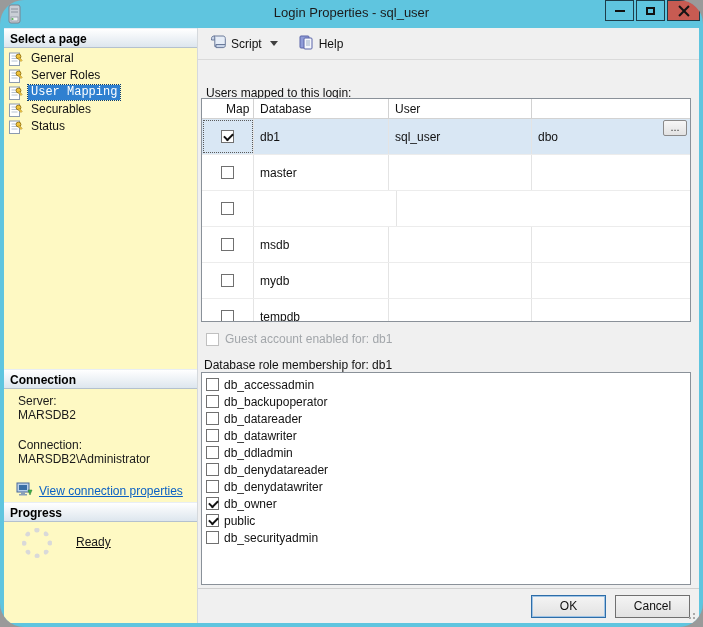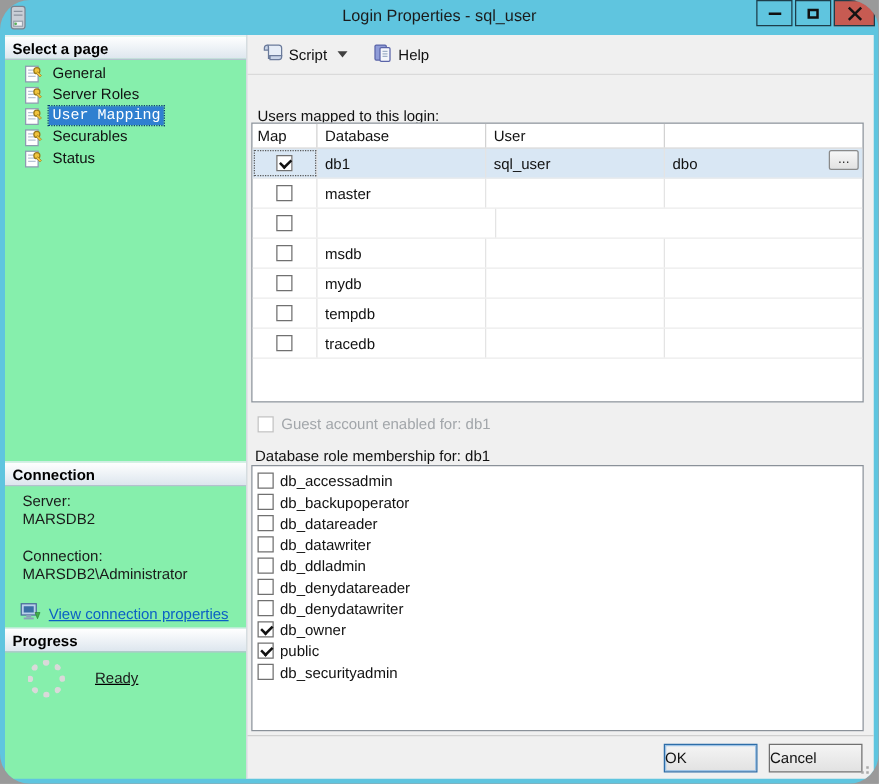--- a/index.html
+++ b/index.html
@@ -14,69 +14,69 @@
   .win-btn.min,.win-btn.max{width:29px;background:#5fc5df;}
   .win-btn.close{width:33px;background:#c75b52;}
   .glyph-min{width:10px;height:2px;background:#111;}
   .glyph-max{width:9px;height:8px;border:2px solid #111;}
   .glyph-close{position:relative;width:12px;height:12px;}
   .glyph-close::before,.glyph-close::after{content:"";position:absolute;left:-1px;top:5px;width:14px;height:2px;background:#141414;}
   .glyph-close::before{transform:rotate(45deg);}
   .glyph-close::after{transform:rotate(-45deg);}
   
   .bodyarea{position:absolute;left:4px;right:4px;top:28px;bottom:4px;display:flex;}
-  .sidebar{position:relative;width:193px;background:#86efac;flex:none;}
+  .sidebar{position:relative;width:193px;background:#fef9c3;flex:none;}
   .content{position:relative;flex:1;background:#f0f0f0;border-left:1px solid #d5d9dd;}
   
   .section-header{height:20px;line-height:20px;padding:0 6px;font-size:12px;font-weight:bold;color:#000;
     background:linear-gradient(#ffffff,#dde6ee);border-bottom:1px solid #b4c1ce;border-top:1px solid #e8eef5;}
   .hdr-select{position:absolute;top:0;left:0;right:0;}
   .page-list{position:absolute;top:22px;left:0;right:0;}
-  .page-item{height:17px;display:flex;align-items:center;gap:4px;padding-left:15px;font-size:12px;color:#111;cursor:pointer;}
+  .page-item{height:17px;display:flex;align-items:center;gap:4px;padding-left:4px;font-size:12px;color:#111;cursor:pointer;}
   .pi-label{padding:0 3px;line-height:15px;white-space:nowrap;}
   .page-item.selected .pi-label{background:#2f80d0;color:#fff;outline:1px dotted #0a3c70;outline-offset:0;font-family:Liberation Mono, monospace;}
   .hdr-conn{position:absolute;top:341px;left:0;right:0;}
   .conn-body{position:absolute;top:366px;left:14px;right:4px;font-size:12px;color:#1a1a1a;line-height:14px;}
   .conn-group{margin-bottom:16px;}
   .conn-link-row{display:flex;align-items:center;gap:6px;margin-top:16px;margin-left:-2px;}
   .conn-link{font-size:12px;color:#0b61c4;text-decoration:underline;cursor:pointer;white-space:nowrap;}
   .hdr-prog{position:absolute;top:474px;left:0;right:0;}
   .prog-body{position:absolute;top:500px;left:18px;display:flex;gap:24px;align-items:flex-start;text-decoration:underline;}
   .spinner{width:30px;height:30px;border:5px dotted #d9d9d9;border-radius:50%;}
   .prog-text{font-size:12px;color:#1a1a1a;margin-top:7px;}
   
   .toolbar{position:absolute;top:0;left:0;right:0;height:32px;display:flex;align-items:center;padding-left:7px;gap:10px;border-bottom:1px solid #dadada;}
   .tb-btn{display:flex;align-items:center;gap:4px;padding:2px 4px;font-size:12px;color:#111;cursor:pointer;border:1px solid transparent;}
   .dd-arrow{width:0;height:0;border-left:4px solid transparent;border-right:4px solid transparent;border-top:5px solid #404040;margin-left:4px;}
   
   .plain-label{position:absolute;font-size:12px;color:#111;}
   .map-table{position:absolute;left:3px;top:70px;width:490px;height:224px;background:#fff;border:1px solid #8a9199;overflow:hidden;}
-  .t-row{display:flex;height:24px;font-size:12px;color:#111;}
+  .t-row{display:flex;height:36px;font-size:12px;color:#111;}
   .t-head{height:20px;border-bottom:1px solid #d2d2d2;}
   .t-cell{display:flex;align-items:center;padding-left:6px;border-right:1px solid #e4e4e4;overflow:hidden;white-space:nowrap;}
   .t-head .t-cell{border-right:1px solid #d2d2d2;}
   .c-map{width:52px;flex:none;justify-content:center;padding-left:0;}
-  .t-head .c-map{justify-content:flex-start;padding-left:4px;}
+  .t-head .c-map{justify-content:flex-start;padding-left:24px;}
   .c-db{width:135px;flex:none;}
   .c-user{width:143px;flex:none;}
   .c-schema{flex:1;border-right:none;position:relative;}
   .t-row.data{border-bottom:1px solid #ececec;cursor:pointer;}
   .t-row.selected{background:#d9e7f4;}
   .cellfocus{outline:1px dotted #5a5a5a;outline-offset:-2px;}
   .cb{width:13px;height:13px;background:#fff;border:1px solid #707070;flex:none;position:relative;display:inline-block;}
   .cb.checked::after{content:"";position:absolute;left:2px;top:2px;width:7px;height:4px;border-left:2px solid #111;border-bottom:2px solid #111;transform:rotate(-45deg);}
   .cb.disabled{border-color:#c0c0c0;}
   .browse-btn{position:absolute;right:3px;top:1px;width:24px;height:16px;font-size:11px;line-height:12px;color:#333;text-align:center;
     background:linear-gradient(#f7f7f7,#e2e2e2);border:1px solid #8a8a8a;border-radius:2px;cursor:pointer;}
   .guest-row{position:absolute;left:8px;top:304px;display:flex;align-items:center;gap:6px;font-size:12px;color:#a2a6aa;}
   .role-list{position:absolute;left:3px;top:344px;width:490px;height:213px;background:#fff;border:1px solid #8a9199;padding-top:3px;overflow:hidden;}
   .role-item{height:17px;display:flex;align-items:center;gap:5px;padding-left:4px;font-size:12px;color:#111;cursor:pointer;}
   
   .footer{position:absolute;left:0;right:0;bottom:0;height:35px;border-top:1px solid #cfcfcf;}
-  .btn{position:absolute;top:6px;width:75px;height:23px;font-size:12px;color:#111;line-height:21px;
+  .btn{position:absolute;top:6px;width:75px;height:23px;font-size:12px;color:#111;text-align:center;line-height:21px;
     background:linear-gradient(#f4f4f4,#e2e2e2);border:1px solid #707070;cursor:pointer;}
   .btn.ok{right:93px;border:1px solid #2d6da8;box-shadow:inset 0 0 0 1px #9ec3e5;}
   .btn.cancel{right:9px;}
   .grip{position:absolute;right:2px;bottom:2px;width:12px;height:12px;}
   .grip::after{content:"";position:absolute;left:0;top:0;width:2px;height:2px;background:transparent;
     box-shadow:8px 8px 0 #a9a9a9,4px 8px 0 #a9a9a9,8px 4px 0 #a9a9a9;}
 </style>
 </head>
 <body>
 

